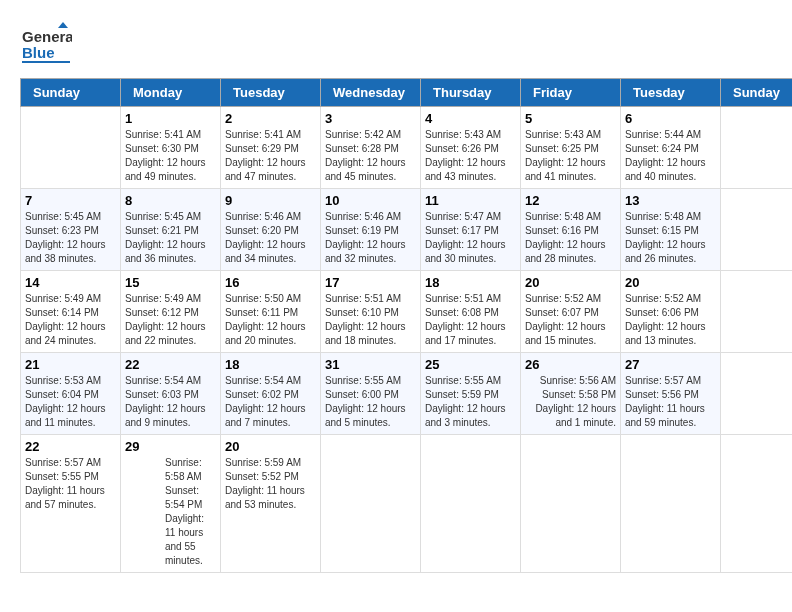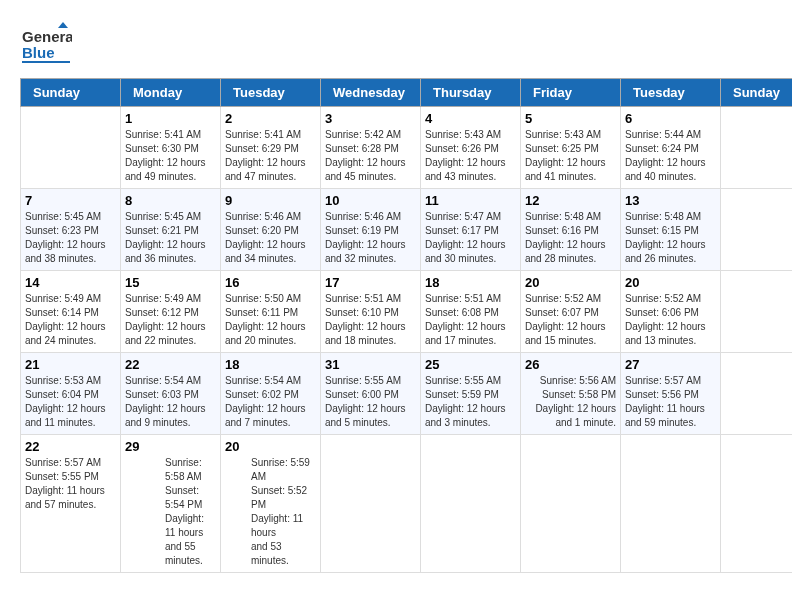--- a/index.html
+++ b/index.html
@@ -321,21 +321,21 @@
         </td>
         <td>
           <span class="day-number">29</span>
           <div class="day-info" style="white-space: pre-line; margin-left: 40px;">Sunrise: 5:58 AM
 Sunset: 5:54 PM
 Daylight: 11 hours
 and 55 minutes.</div>
         </td>
         <td>
           <span class="day-number">20</span>
-          <div class="day-info" style="white-space: pre-line; margin-left: 26px;">Sunrise: 5:59 AM
+          <div class="day-info" style="white-space: pre-line;">Sunrise: 5:59 AM
 Sunset: 5:52 PM
 Daylight: 11 hours
 and 53 minutes.</div>
         </td>
         <td></td>
         <td></td>
         <td></td>
         <td></td>
       </tr>
     </tbody>

